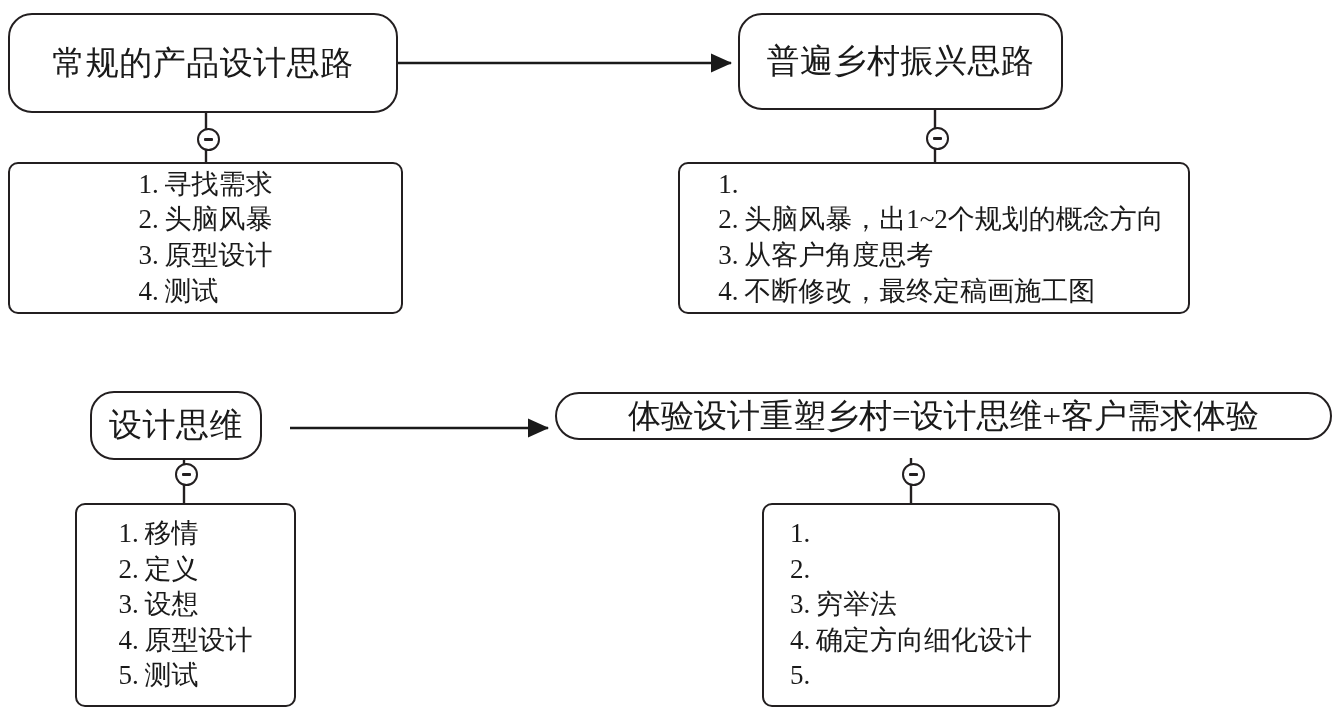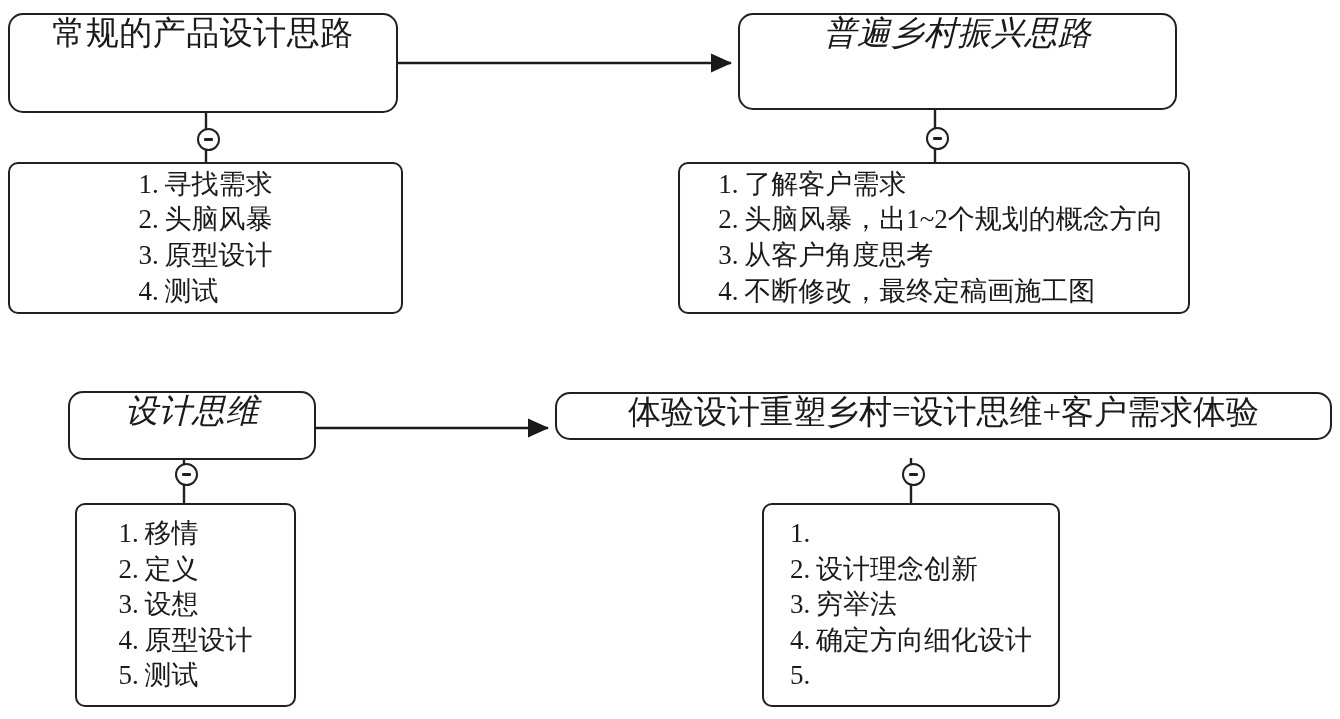--- a/index.html
+++ b/index.html
@@ -18,23 +18,23 @@
     background: #ffffff;
     overflow: hidden;
   }
 
   
   .node {
     position: absolute;
     box-sizing: border-box;
     background: #ffffff;
     border: 2px solid #231f20;
-    border-radius: 15px;
+    border-radius: 24px;
     display: flex;
-    align-items: flex-start;
+    align-items: center;
     justify-content: center;
   }
   .node.list-node {
     border-radius: 10px;
     align-items: center;
     justify-content: center;
   }
   .node-title {
     font-size: 33px;
     line-height: 1.1;
@@ -146,50 +146,49 @@
         <span class="num">3.</span>
         <span class="txt">原型设计</span>
       </li>
       <li>
         <span class="num">4.</span>
         <span class="txt">测试</span>
       </li>
     </ul>
   </div>
 
-  <div class="node" style="left:738px; top:13px; width:439px; height:97px;font-style:italic;">
+  <div class="node" style="left:738px; top:13px; width:325px; height:97px;">
     <span class="node-title">普遍乡村振兴思路</span>
   </div>
 
   <div class="collapse-toggle" style="left:935px; top:136px;">
     <span class="minus-bar"></span>
   </div>
 
   <div class="node list-node" style="left:678px; top:162px; width:512px; height:152px;">
     <ul class="item-list" style="padding-left:14px;">
       <li>
         <span class="num">1.</span>
-        <span class="txt">了解客户需求</span>
       </li>
       <li>
         <span class="num">2.</span>
         <span class="txt">头脑风暴，出1~2个规划的概念方向</span>
       </li>
       <li>
         <span class="num">3.</span>
         <span class="txt">从客户角度思考</span>
       </li>
       <li>
         <span class="num">4.</span>
         <span class="txt">不断修改，最终定稿画施工图</span>
       </li>
     </ul>
   </div>
 
-  <div class="node" style="left:68px; top:391px; width:248px; height:69px;font-style:italic;">
+  <div class="node" style="left:90px; top:391px; width:172px; height:69px;">
     <span class="node-title">设计思维</span>
   </div>
 
   <div class="collapse-toggle" style="left:184px; top:472px;">
     <span class="minus-bar"></span>
   </div>
 
   <div class="node list-node" style="left:75px; top:503px; width:221px; height:204px;">
     <ul class="item-list">
       <li>
@@ -223,21 +222,20 @@
     <span class="minus-bar"></span>
   </div>
 
   <div class="node list-node" style="left:762px; top:503px; width:298px; height:204px;">
     <ul class="item-list">
       <li>
         <span class="num">1.</span>
       </li>
       <li>
         <span class="num">2.</span>
-        <span class="txt">设计理念创新</span>
       </li>
       <li>
         <span class="num">3.</span>
         <span class="txt">穷举法</span>
       </li>
       <li>
         <span class="num">4.</span>
         <span class="txt">确定方向细化设计</span>
       </li>
       <li>

